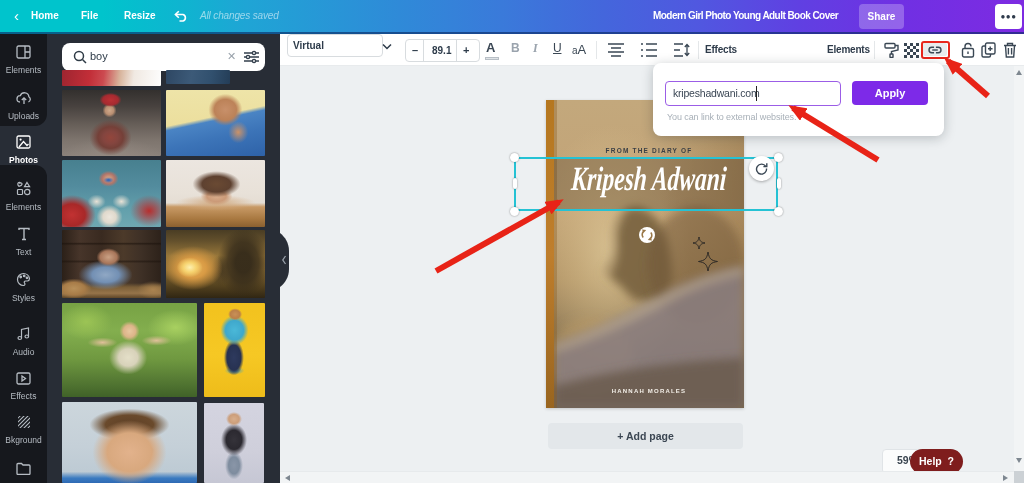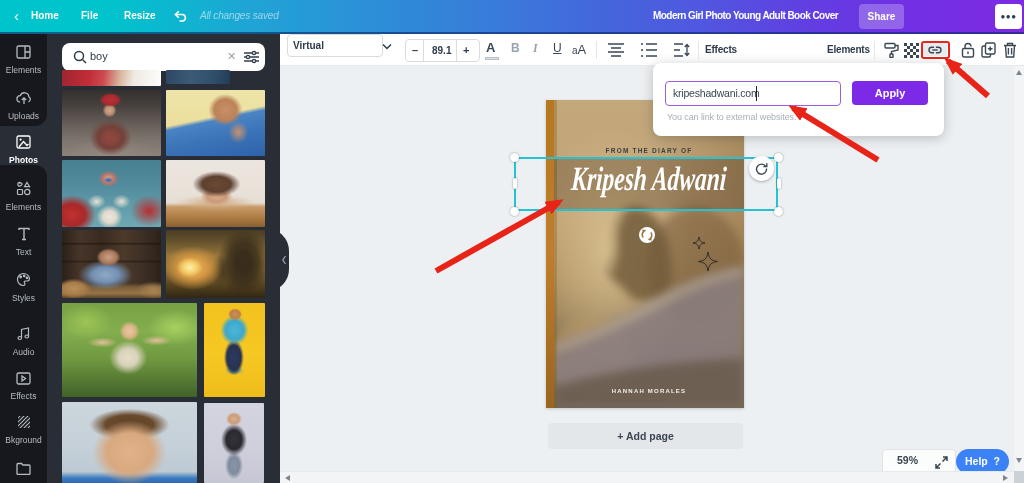--- a/index.html
+++ b/index.html
@@ -43,21 +43,21 @@
 
   
   #popup { position:absolute; left:653px; top:63px; width:291px; height:73px; background:#fff; border-radius:8px;
     box-shadow:0 2px 12px rgba(20,30,40,0.25); }
 
   #addpage { position:absolute; left:548px; top:423px; width:195px; height:26px; background:#e3e7ea; border-radius:4px;
     color:#3c4753; font-size:10.5px; font-weight:bold; text-align:center; line-height:26px; }
 
   #zoomctl { position:absolute; left:882px; top:449px; width:74px; height:25px; background:#fbfcfc; border:1px solid #e0e4e7;
     border-radius:4px; color:#39444f; font-size:10.5px; font-weight:bold;text-align:center; }
-  #helpbtn { position:absolute; left:956px; top:449px; width:53px; height:25px; background:#3b82f6; border-radius:13px;
+  #helpbtn { position:absolute; left:910px; top:449px; width:53px; height:25px; background:#7f1d1d; border-radius:13px;
     color:#fff; font-size:10.5px; font-weight:bold; text-align:center; line-height:25px; }
 
   
   #vscroll { position:absolute; left:1014px; top:66px; width:10px; height:417px; background:#f2f4f5; }
   #hscroll { position:absolute; left:280px; top:471px; width:744px; height:12px; background:#f2f4f5; border-top:1px solid #e7eaec;}
   #sbcorner { position:absolute; left:1014px; top:471px; width:10px; height:12px; background:#ccd1d5; }
 </style>
 </head>
 <body>
 

